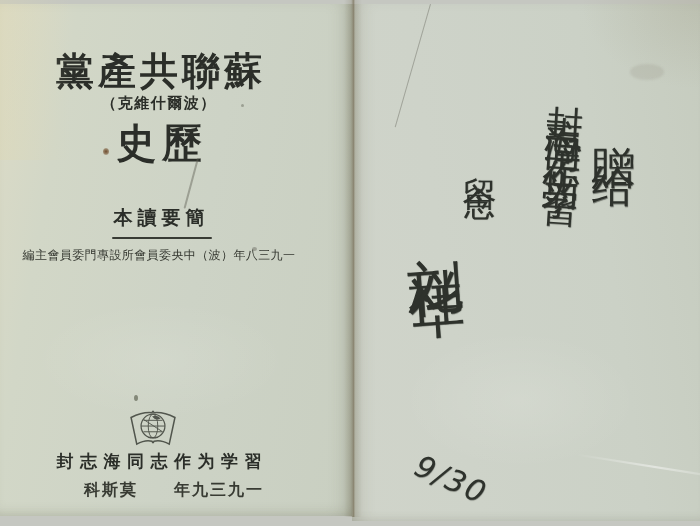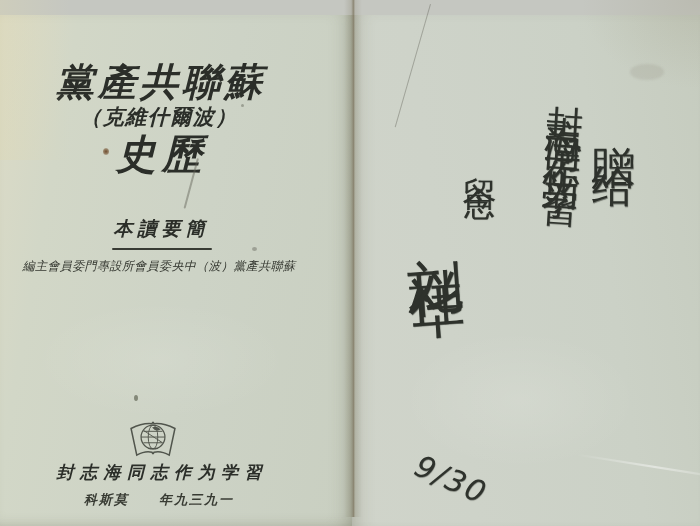--- a/index.html
+++ b/index.html
@@ -1,47 +1,47 @@
 <!DOCTYPE html>
 <html><head>
 <meta charset="utf-8">
 <style>
   html,body{margin:0;padding:0;background:#9a9a96;}
   .photo{
     position:relative;width:700px;height:526px;overflow:hidden;
     background:#c5c7c1;
     font-family:"Liberation Serif","DejaVu Serif",serif;
   }
-  .page{position:absolute;top:15px;font-style:italic;}
+  .page{position:absolute;top:4px;}
   .page-left{
     left:0;width:352px;height:512px;
     background:linear-gradient(100deg,#dcdbc6 0%,#d2d7c7 18%,#cdd3c6 55%,#c9cfc1 100%);
     box-shadow:inset -16px 0 20px -14px rgba(80,78,55,.38), inset 0 -10px 14px -10px rgba(80,80,60,.25);
   }
   .page-right{
     left:352px;width:348px;height:517px;
     background:linear-gradient(262deg,#c6ccbf 0%,#cbd1c6 30%,#ced3c9 70%,#d0d4ca 100%);
     box-shadow:inset 16px 0 20px -14px rgba(80,78,55,.32), inset 0 -8px 12px -9px rgba(80,80,60,.2);
   }
   .gutter{
     position:absolute;left:344px;top:0;width:18px;height:517px;pointer-events:none;
     background:linear-gradient(90deg,rgba(100,92,66,0) 0%,rgba(100,92,66,.18) 40%,rgba(96,84,56,.55) 52%,rgba(110,100,75,.15) 62%,rgba(0,0,0,0) 100%);
   }
   
   .print-line{position:absolute;left:0;width:318px;text-align:center;line-height:1;color:#2b2e29;}
   .t1{top:48px;font-size:38px;font-weight:bold;letter-spacing:4px;text-indent:4px;}
-  .t2{top:92px;font-size:21px;font-weight:bold;letter-spacing:1.5px;}
+  .t2{top:92px;font-size:15px;font-weight:bold;letter-spacing:1.5px;}
   .t3{top:120px;font-size:40px;font-weight:bold;letter-spacing:6px;text-indent:6px;text-align:center;}
   .edition{top:204px;font-size:19px;font-weight:bold;letter-spacing:5px;text-indent:5px;}
   .edition-rule{position:absolute;left:112px;top:233px;width:100px;height:2px;background:#383b34;border-radius:1px;}
   .credit{font-size:12px;letter-spacing:.4px;color:#33362f;}
   .c1{top:245px;}
   .c2{top:267px;}
   .publisher{top:449px;font-size:17px;font-weight:bold;letter-spacing:6.5px;text-indent:6.5px;}
-  .imprint{top:478px;font-size:13px;font-weight:bold;letter-spacing:2px;color:#383b33;}
+  .imprint{top:478px;font-size:16px;font-weight:bold;letter-spacing:2px;color:#383b33;padding-left:15px;}
   .logo{position:absolute;left:126px;top:402px;opacity:.85;}
   
   .hw{
     position:absolute;writing-mode:vertical-rl;text-orientation:upright;line-height:1;
     color:#2e322c;font-family:"DejaVu Sans",cursive;
     text-shadow:.5px .6px .7px rgba(42,46,40,.55);
   }
   .hw-lead{left:592px;top:112px;font-size:44px;letter-spacing:18px;}
   .hw-main{left:549px;top:76px;font-size:37px;letter-spacing:11px;transform:rotate(3.5deg);transform-origin:50% 0;}
   .hw-tail{left:463px;top:150px;font-size:34px;letter-spacing:10px;}
@@ -80,21 +80,21 @@
 <body>
 
 <div class="photo">
 
   <div class="page page-left">
     <div class="print-line t1">黨產共聯蘇</div>
     <div class="print-line t2">（克維什爾波）</div>
     <div class="print-line t3">史歷</div>
     <div class="print-line edition">本讀要簡</div>
     <div class="edition-rule"></div>
-    <div class="print-line credit c1">編主會員委門專設所會員委央中（波）黨產共聯蘇</div>
+    <div class="print-line credit c1">編主會員委門專設所會員委央中（波）年八三九一</div>
 
     <svg class="logo" width="54" height="42" viewBox="0 0 56 44" fill="none">
       <path d="M5 12 Q17 6 27 7 Q28 4 29 7 Q39 6 51 12 L45 40 Q36 35 29 37 Q28 40 27 37 Q20 35 11 40 Z" stroke="#3c4038" stroke-width="1.6" fill="none"></path>
       <circle cx="28" cy="21" r="12.5" stroke="#3c4038" stroke-width="1.3" fill="none"></circle>
       <ellipse cx="28" cy="21" rx="5" ry="12.5" stroke="#3c4038" stroke-width="1" fill="none"></ellipse>
       <path d="M18 15 H38 M15.5 21 H40.5 M18 27 H38 M18 14 L38 27" stroke="#3c4038" stroke-width="1" fill="none"></path>
       <path d="M27 11 q6 -2 9 2 q-5 3 -9 -2 Z" fill="#3c4038"></path>
       <path d="M23 33 H33" stroke="#3c4038" stroke-width="1.2"></path>
     </svg>
 

